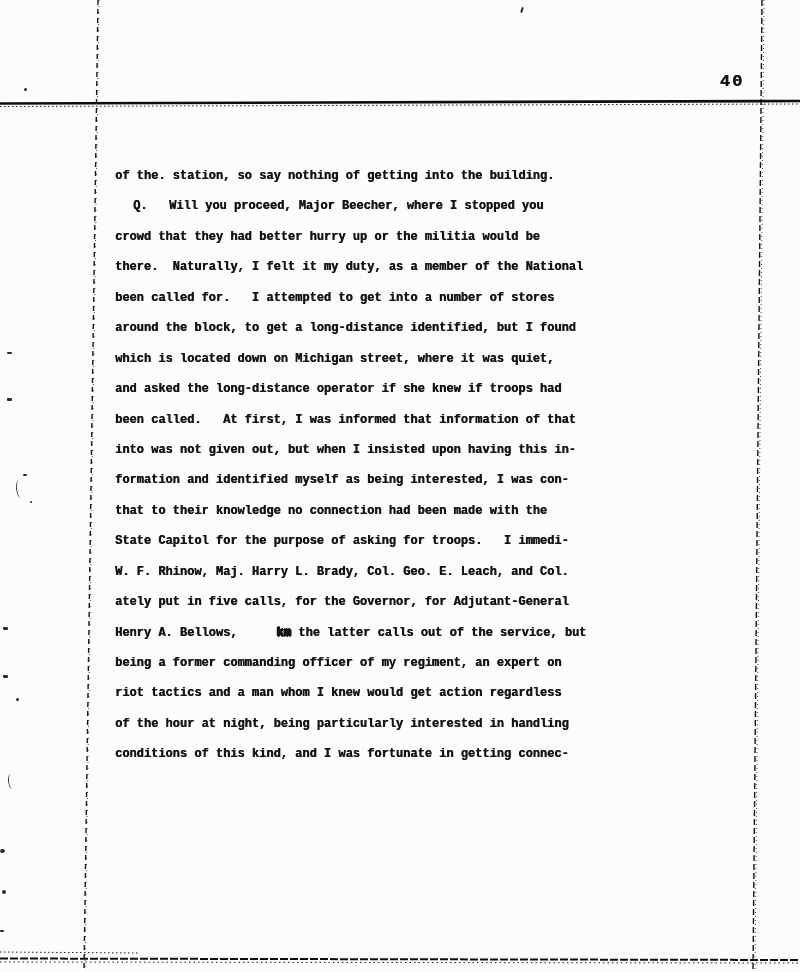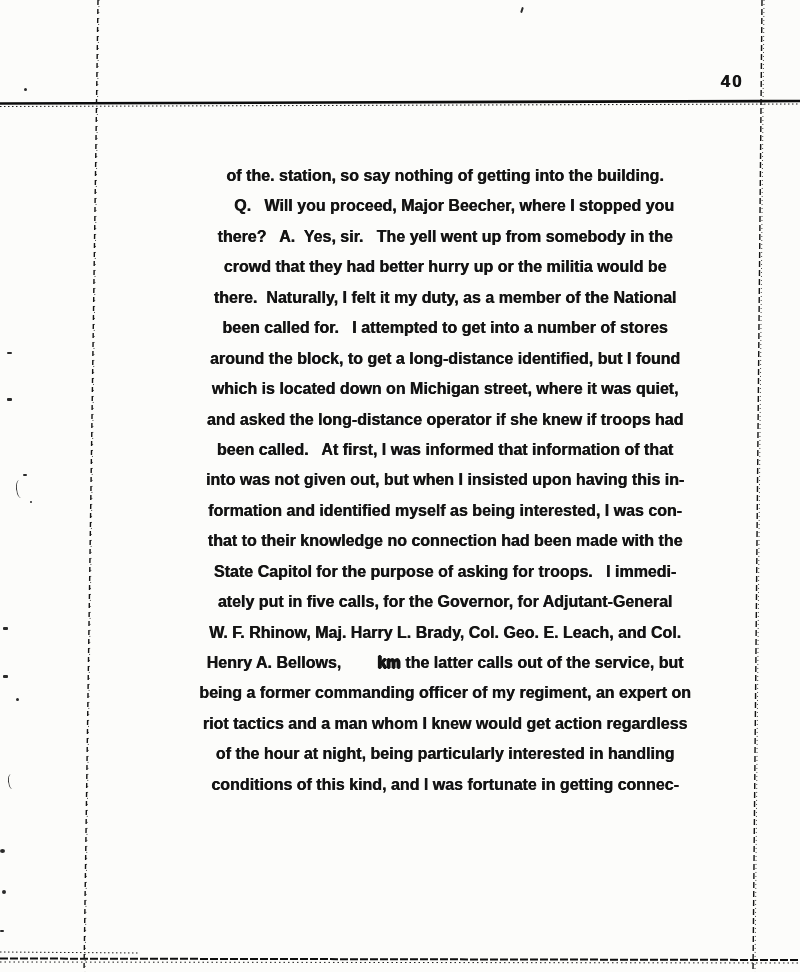--- a/index.html
+++ b/index.html
@@ -6,21 +6,21 @@
     margin: 0;
     padding: 0;
     background: #ffffff;
   }
   .paper {
     position: relative;
     width: 800px;
     height: 972px;
     background: #fcfcfa;
     overflow: hidden;
-    font-family: Liberation Sans, sans-serif;
+    font-family: Liberation Mono, monospace;
     color: #141414;
   }
   .rules-svg {
     position: absolute;
     left: 0; top: 0;
     width: 800px; height: 972px;
     pointer-events: none;
   }
   .page-number {
     position: absolute;
@@ -31,24 +31,23 @@
     font-size: 17px;
     font-weight: 700;
     letter-spacing: 2px;
     text-shadow: 0.4px 0 0 currentColor;
   }
   .textblock {
     position: absolute;
     left: 115px;
     top: 161px;
     width: 660px;
-    font-size: 16px;
+    font-size: 12px;
     font-weight: 700;
     line-height: 30.45px;
-    text-align: center;
   }
   .line {
     white-space: pre;
     height: 30.45px;
     text-shadow: 0.45px 0 0 currentColor;
   }
   .line.indent {
     padding-left: 18px;
   }
   .strike {
@@ -92,34 +91,33 @@
 
     <line x1="762" y1="0" x2="753" y2="972" stroke="#141414" stroke-width="1.4" stroke-dasharray="6 3"></line>
     <line x1="764" y1="0" x2="755" y2="972" stroke="#141414" stroke-width="0.8" stroke-dasharray="1 3"></line>
   </svg>
 
   <div class="page-number">40</div>
 
   <div class="textblock">
       <div class="line">of the. station, so say nothing of getting into the building.</div>
       <div class="line indent">Q.   Will you proceed, Major Beecher, where I stopped you</div>
-      <div class="line">there?   A.  Yes, sir.   The yell went up from somebody in the</div>
       <div class="line">crowd that they had better hurry up or the militia would be</div>
       <div class="line">there.  Naturally, I felt it my duty, as a member of the National</div>
       <div class="line">been called for.   I attempted to get into a number of stores</div>
       <div class="line">around the block, to get a long-distance identified, but I found</div>
       <div class="line">which is located down on Michigan street, where it was quiet,</div>
       <div class="line">and asked the long-distance operator if she knew if troops had</div>
       <div class="line">been called.   At first, I was informed that information of that</div>
       <div class="line">into was not given out, but when I insisted upon having this in-</div>
       <div class="line">formation and identified myself as being interested, I was con-</div>
       <div class="line">that to their knowledge no connection had been made with the</div>
       <div class="line">State Capitol for the purpose of asking for troops.   I immedi-</div>
+      <div class="line">W. F. Rhinow, Maj. Harry L. Brady, Col. Geo. E. Leach, and Col.</div>
       <div class="line">ately put in five calls, for the Governor, for Adjutant-General</div>
-      <div class="line">W. F. Rhinow, Maj. Harry L. Brady, Col. Geo. E. Leach, and Col.</div>
       <div class="line"><span>Henry A. Bellows, </span><span class="strike">km</span><span> the latter calls out of the service, but</span></div>
       <div class="line">being a former commanding officer of my regiment, an expert on</div>
       <div class="line">riot tactics and a man whom I knew would get action regardless</div>
       <div class="line">of the hour at night, being particularly interested in handling</div>
       <div class="line">conditions of this kind, and I was fortunate in getting connec-</div>
     </div>
 
   <div>
     <div class="speck" style="left:24px;  top:88px;  width:3px; height:3px;"></div>
     <div class="speck dash" style="left:521px; top:7px;   width:2px; height:6px; transform:rotate(18deg);"></div>

